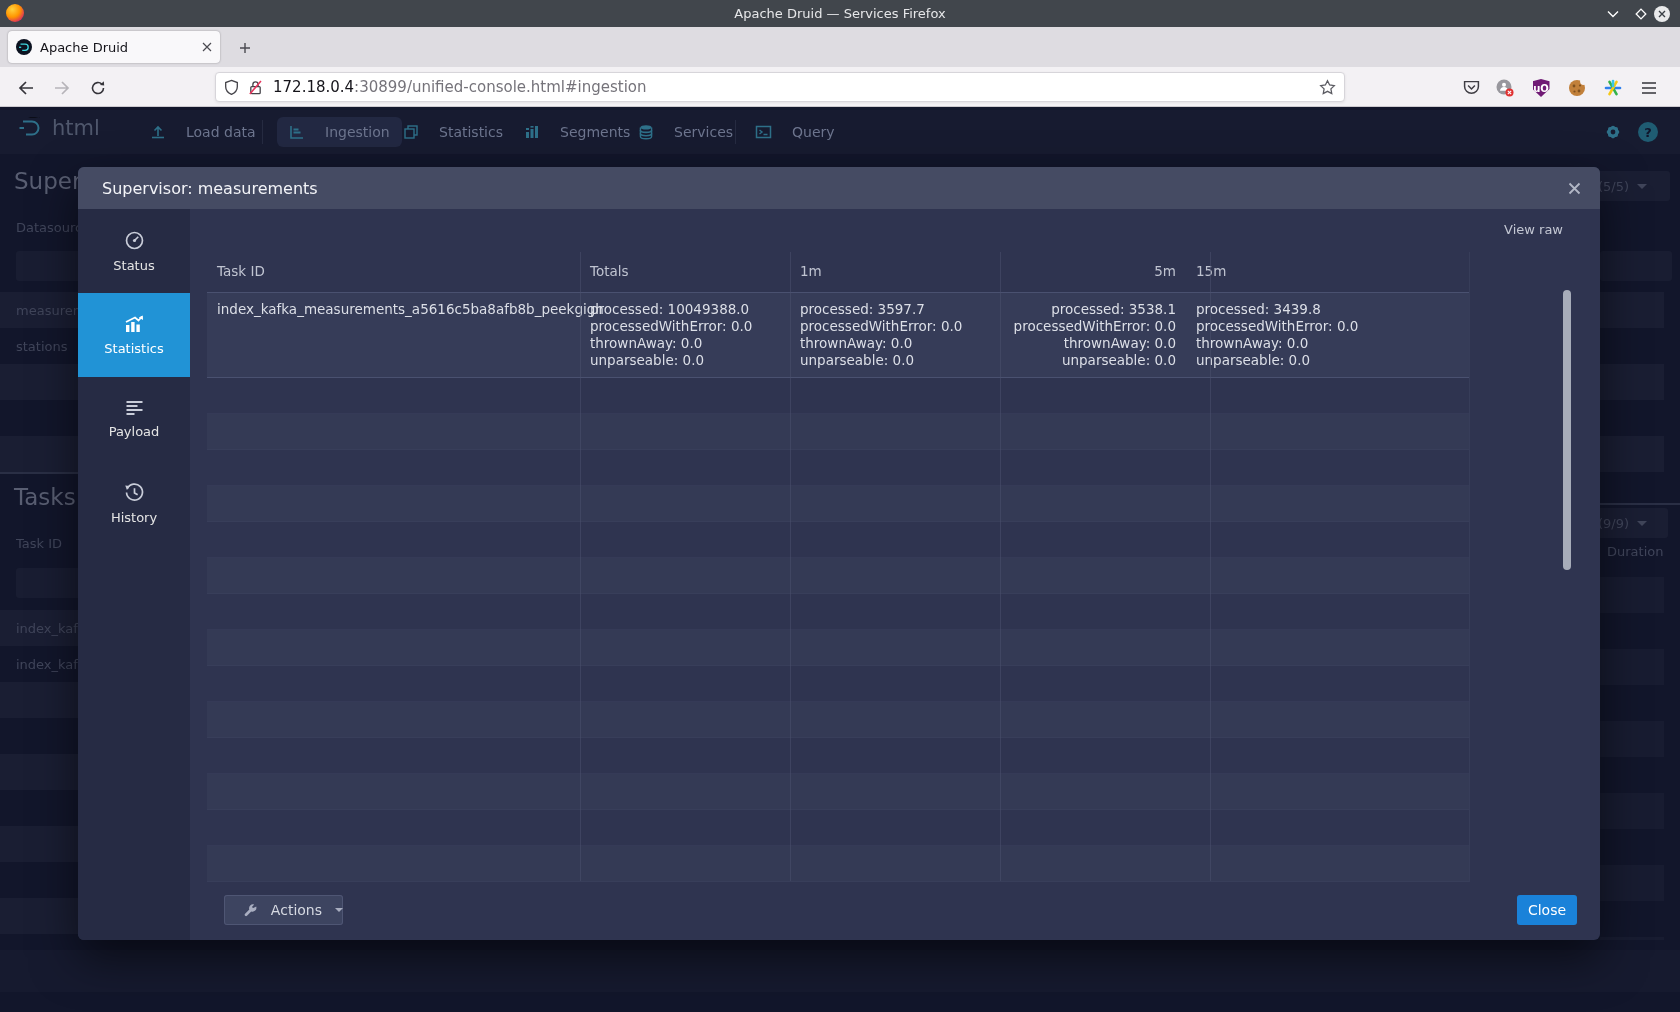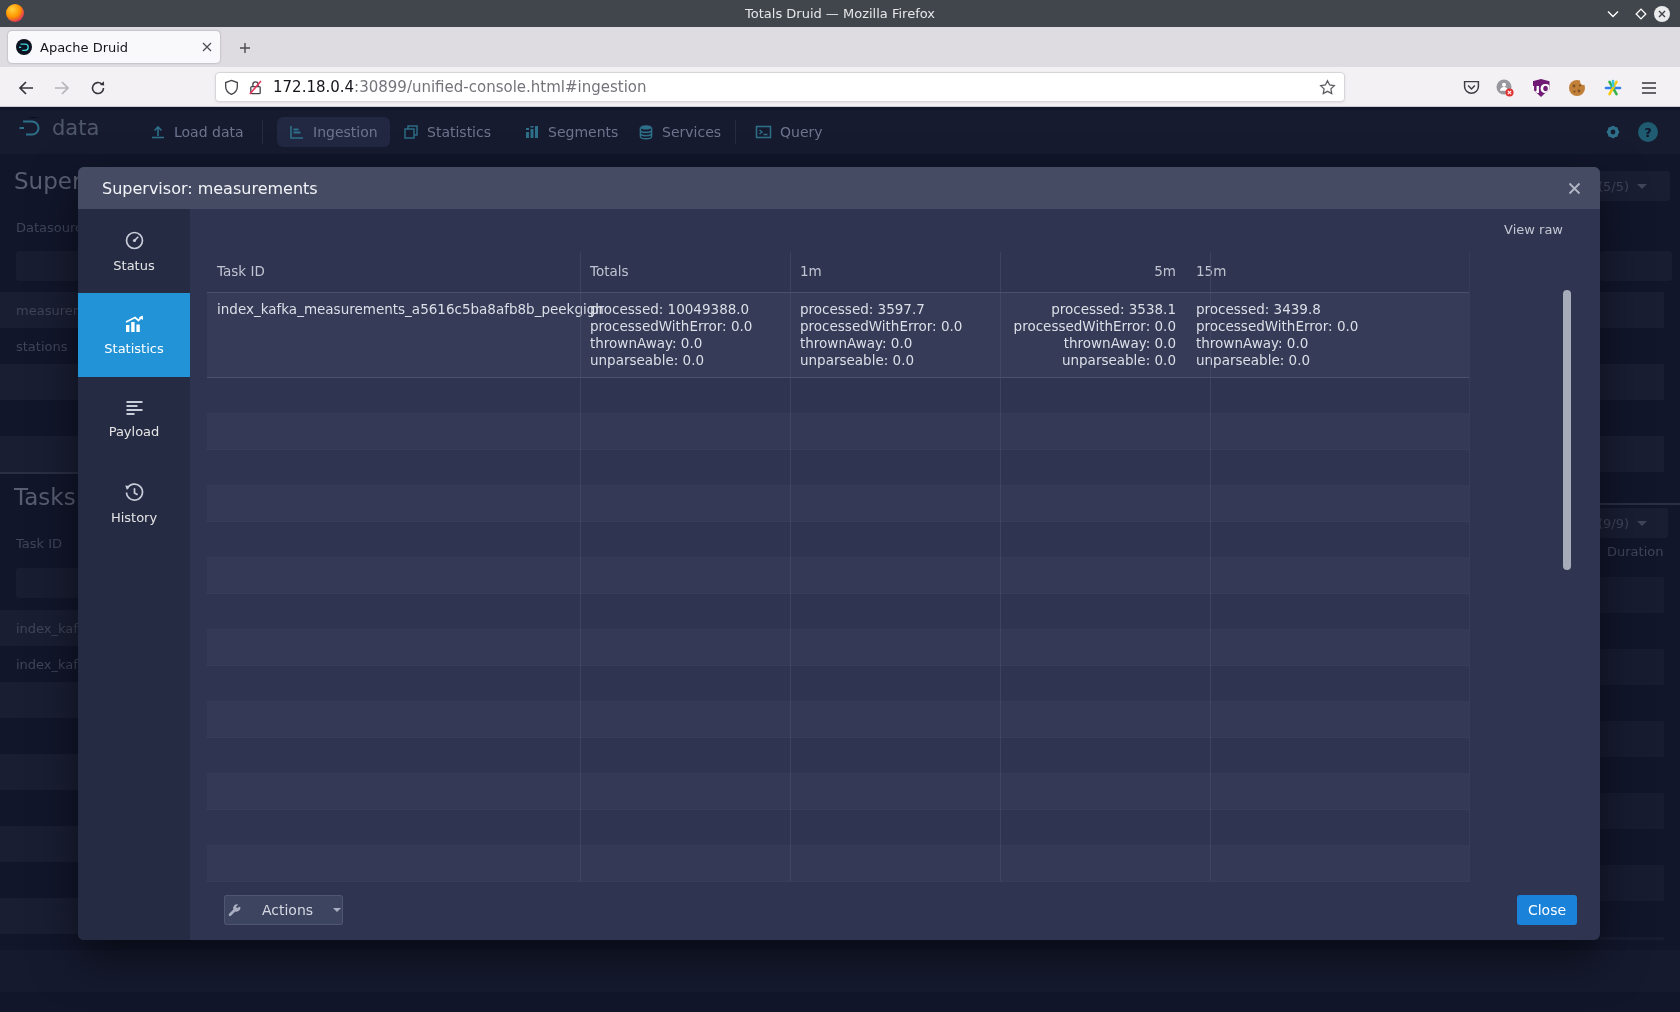--- a/index.html
+++ b/index.html
@@ -31,21 +31,21 @@
     left:215px; top:5px; width:1130px; height:30px; background:#ffffff; border:1px solid #d7d5da;
     border-radius:4px; display:flex; align-items:center; padding:0 8px; box-shadow:0 1px 3px rgba(0,0,0,.08);
   }
   .url-text { font-size:15px; margin-left:10px; white-space:nowrap; overflow:hidden; flex:1; }
   .url-host { color:#15141a; }
   .url-rest { color:#75737a; }
 
   
   #app { left:0; top:107px; width:1680px; height:905px; background:#12162b; }
   #druid-nav { left:0; top:3px; width:1680px; height:44px; background:#171b30; display:flex; align-items:center; }
-  .nav-item { display:flex; align-items:center; gap:8px; font-size:14px; color:#6d758e; position:absolute; height:30px; top:7px; }
+  .nav-item { display:flex; align-items:center; gap:20px; font-size:14px; color:#6d758e; position:absolute; height:30px; top:7px; }
   .nav-sep { position:absolute; top:10px; width:1px; height:24px; background:#262b41; }
   .nav-pill { background:#222842; border-radius:6px; padding:0 12px; }
   .brand { position:absolute; left:16px; top:5px; display:flex; align-items:center; gap:6px; color:#4f576c; font-size:21px; }
 
   .dim-heading { font-size:23px; color:#595e72; white-space:nowrap; }
   .dim-text { font-size:13px; color:#40455a; white-space:nowrap; }
   .dim-stripe { background:#1a1e33; }
   .dim-input { background:#191d32; border-radius:3px; }
   .dim-btn { background:#1a1e33; border-radius:3px; color:#40455a; font-size:13px; display:flex; align-items:center; gap:8px; padding:0 10px; }
   .dim-divider { background:#2a2f45; }
@@ -75,32 +75,32 @@
   .t-row { display:flex; min-height:85px; background:#363c58; border-top:1px solid #4a5170; border-bottom:1px solid #4a5170; }
   .t-cell { font-size:13.5px; color:#dcdfe7; line-height:17px; padding:8px 10px; white-space:pre-line; }
   .cw0 { width:373px; } .cw1 { width:210px; } .cw2 { width:186px; } .cw3 { width:210px;text-align:right; } .cw4 { width:260px; }
   .stripe { height:36px; border-bottom:1px solid rgba(66,72,99,.35); }
   .stripe.light { background:#343a55; }
   .vline { position:absolute; top:43px; width:1px; height:629px; background:rgba(74,80,110,.55); }
 
   #modal-scrollbar { position:absolute; left:1373px; top:81px; width:8px; height:280px; background:#a7acb9; border-radius:4px; }
 
   .footer-btn { position:absolute; bottom:15px; height:30px; border-radius:3px; display:flex; align-items:center; justify-content:center; }
-  #actions-btn { left:34px; width:119px; background:#3d4460; box-shadow:inset 0 0 0 1px rgba(92,99,130,.6); gap:20px; color:#d6d9e2; font-size:14px; }
+  #actions-btn { left:34px; width:119px; background:#3d4460; box-shadow:inset 0 0 0 1px rgba(92,99,130,.6); gap:13px; color:#d6d9e2; font-size:14px;justify-content:flex-end; }
   #close-btn { right:23px; width:60px; color:#ffffff; font-size:14px; }
   .caret-light { width:0; height:0; border-left:4px solid transparent; border-right:4px solid transparent; border-top:4px solid #a9aec0; }
 
   svg { display:block; }
 </style>
 </head>
 <body>
 
 <div id="titlebar" class="abs">
   <div class="abs" style="left:6px;top:4px;width:18px;height:18px;border-radius:50%;background:radial-gradient(circle at 35% 30%, #ffd23e, #ff9500 45%, #e3404e 72%, #b5007f)"></div>
-  <div class="win-title">Totals Druid — Mozilla Firefox</div>
+  <div class="win-title">Apache Druid — Services Firefox</div>
   <div class="abs winctl" style="left:1605px">
     <svg width="12" height="8" viewBox="0 0 12 8">
         <polyline points="1,1.5 6,6.5 11,1.5" fill="none" stroke="#ffffff" stroke-width="1.4"></polyline>
       </svg>
   </div>
   <div class="abs winctl" style="left:1633px">
     <svg width="14" height="14" viewBox="0 0 14 14">
         <rect x="3.6" y="3.6" width="6.8" height="6.8" transform="rotate(45 7 7)" fill="none" stroke="#ffffff" stroke-width="1.3"></rect>
       </svg>
   </div>
@@ -172,21 +172,21 @@
   <div class="nav-btn abs" style="left:1492px">
     <svg width="18" height="18" viewBox="0 0 18 18">
       <circle cx="8" cy="8" r="7.5" fill="#98979d"></circle>
       <circle cx="8" cy="5.8" r="2" fill="#ffffff"></circle>
       <path d="M4 11.8c0-2.2 1.8-3.9 4-3.9s4 1.7 4 3.9z" fill="#ffffff"></path>
       <circle cx="13.5" cy="13.5" r="4" fill="#e03131"></circle>
       <path d="M11.8 11.8 L15.2 15.2 M15.2 11.8 L11.8 15.2" stroke="#ffffff" stroke-width="1.1"></path>
     </svg>
   </div>
   <div class="nav-btn abs" style="left:1528px">
-    <div style="width:17px;height:18px;background:#701a75;clip-path:polygon(50% 0,100% 12%,100% 55%,50% 100%,0 55%,0 12%);display:flex;align-items:center;justify-content:center;color:#fff;font-size:13px;font-weight:bold">uO</div>
+    <div style="width:17px;height:18px;background:#701a75;clip-path:polygon(50% 0,100% 12%,100% 55%,50% 100%,0 55%,0 12%);display:flex;align-items:center;justify-content:center;color:#fff;font-size:10px;font-weight:bold">uO</div>
   </div>
   <div class="nav-btn abs" style="left:1564px">
     <svg width="18" height="18" viewBox="0 0 18 18">
       <circle cx="9" cy="9" r="8" fill="#c1803a"></circle>
       <circle cx="6" cy="7" r="1.4" fill="#80511f"></circle>
       <circle cx="11" cy="12" r="1.4" fill="#80511f"></circle>
       <circle cx="6.5" cy="12.5" r="1.1" fill="#80511f"></circle>
       <circle cx="12" cy="6.5" r="1.1" fill="#80511f"></circle>
       <circle cx="15.5" cy="2.5" r="3.4" fill="#f3f1f4"></circle>
     </svg>
@@ -208,21 +208,21 @@
 
 <div id="app" class="abs">
 
   <div id="druid-nav" class="abs">
     <div class="brand">
       <svg width="30" height="26" viewBox="0 0 30 26">
         <path d="M7 6.5h9a6.5 6.5 0 0 1 0 13H10" fill="none" stroke="#2e7089" stroke-width="2"></path>
         <path d="M3.5 13h4.5" stroke="#2e7089" stroke-width="2"></path>
         <path d="M12 2.8c6-1.5 12 .7 12 0" stroke="none"></path>
       </svg>
-      <span>data</span>
+      <span>html</span>
     </div>
     <div class="nav-item" style="left:150px">
       <svg width="16" height="16" viewBox="0 0 16 16">
         <path d="M8 12V3 M4.5 6.5 8 3l3.5 3.5" fill="none" stroke="#2e7089" stroke-width="1.6"></path>
         <path d="M2 13.5h12" stroke="#2e7089" stroke-width="1.6"></path>
       </svg>
       <span>Load data</span>
     </div>
     <div class="nav-sep" style="left:262px"></div>
     <div class="nav-item nav-pill" style="left:277px">

